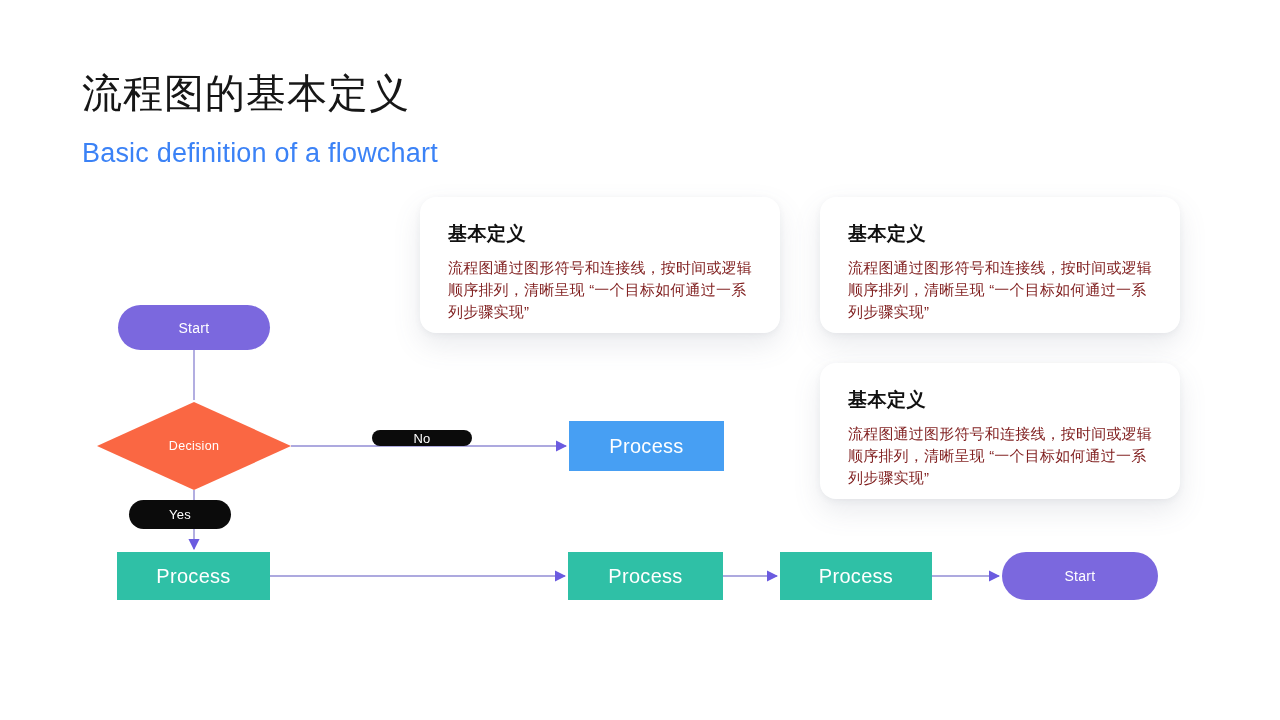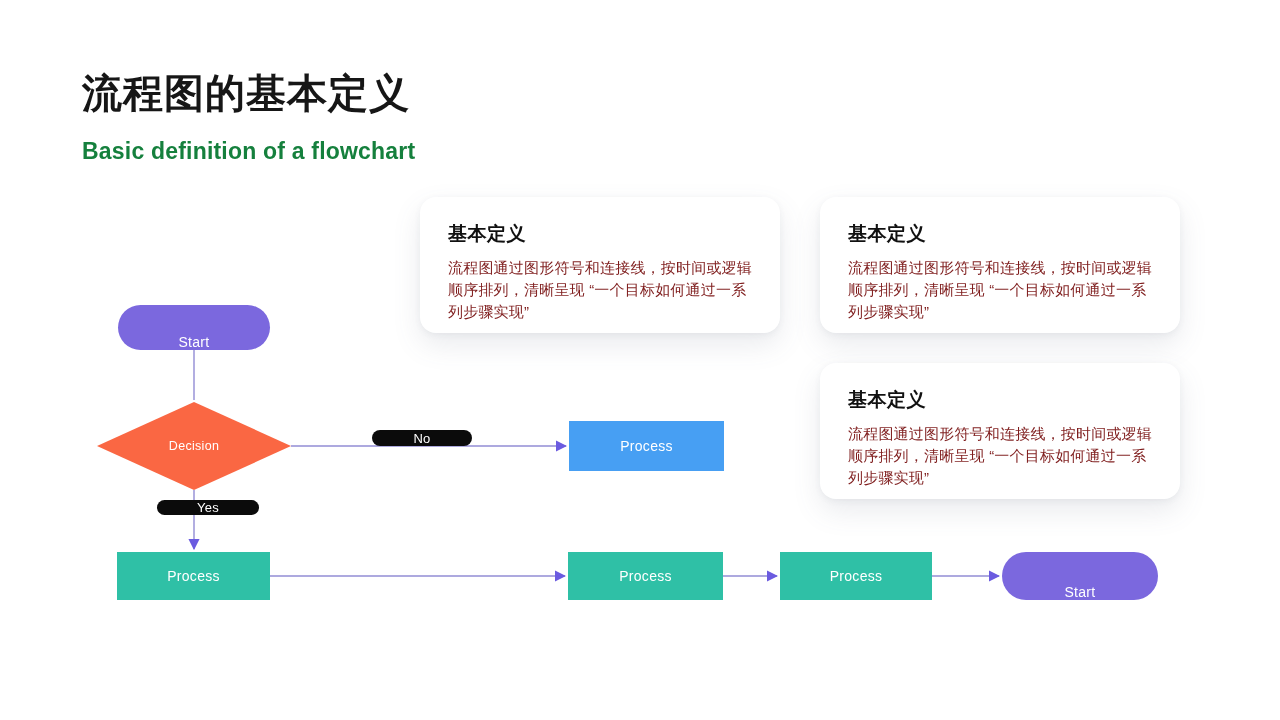--- a/index.html
+++ b/index.html
@@ -8,26 +8,26 @@
     font-family: "Liberation Sans", "DejaVu Sans", sans-serif;
     background: #ffffff;
     position: relative;
     overflow: hidden;
   }
   .slide { position: absolute; inset: 0; background: #ffffff; }
 
   
   .title {
     position: absolute; left: 82px; top: 66px;
-    font-size: 40px; font-weight: 700; color: #161616;
+    font-size: 40px; font-weight: 400; color: #161616;
     letter-spacing: 1px;
   }
   .subtitle {
     position: absolute; left: 82px; top: 138px;
-    font-size: 23px; font-weight: 700; color: #15803d;
+    font-size: 27px; font-weight: 400; color: #3b82f6;
     letter-spacing: 0.2px;
   }
 
   
   .card {
     position: absolute; width: 360px; height: 136px;
     background: #ffffff; border-radius: 16px;
     box-shadow: 0 12px 28px rgba(90,100,120,0.13), 0 2px 6px rgba(90,100,120,0.07);
     padding: 24px 28px 0 28px;
   }
@@ -44,38 +44,38 @@
   }
 
   
   .flow { position: absolute; inset: 0; }
   .flow svg.connectors { position: absolute; left: 0; top: 0; width: 1280px; height: 720px; }
 
   .node {
     position: absolute; display: flex; align-items: center; justify-content: center;
     color: #ffffff; font-size: 14px; letter-spacing: 0.3px;
   }
-  .pill   { background: #7b68de; border-radius: 24px; align-items: flex-end; }
+  .pill   { background: #7b68de; border-radius: 24px; }
   .start-1 { left: 118px; top: 305px; width: 152px; height: 45px; }
   .start-2 { left: 1002px; top: 552px; width: 156px; height: 48px; }
 
   .diamond {
     left: 97px; top: 402px; width: 194px; height: 88px;
     background: #fa6743;
     clip-path: polygon(50% 0%, 100% 50%, 50% 100%, 0% 50%);
     font-size: 12.5px;
   }
 
   .label-pill {
     background: #0b0b0b; border-radius: 15px; font-size: 13px;
   }
   .no-pill  { left: 372px; top: 430px; width: 100px; height: 16px; }
-  .yes-pill { left: 157px; top: 500px; width: 102px; height: 15px; }
+  .yes-pill { left: 129px; top: 500px; width: 102px; height: 29px; }
 
-  .process { font-size: 14px; text-align: right; }
+  .process { font-size: 20px; text-align: right; }
   .process-blue { left: 569px; top: 421px; width: 155px; height: 50px; background: #479ff3; }
   .process-teal-1 { left: 117px; top: 552px; width: 153px; height: 48px; background: #2fc0a6; }
   .process-teal-2 { left: 568px; top: 552px; width: 155px; height: 48px; background: #2fc0a6; }
   .process-teal-3 { left: 780px; top: 552px; width: 152px; height: 48px; background: #2fc0a6; }
 </style>
 </head>
 <body>
 
 <div class="slide">
 

